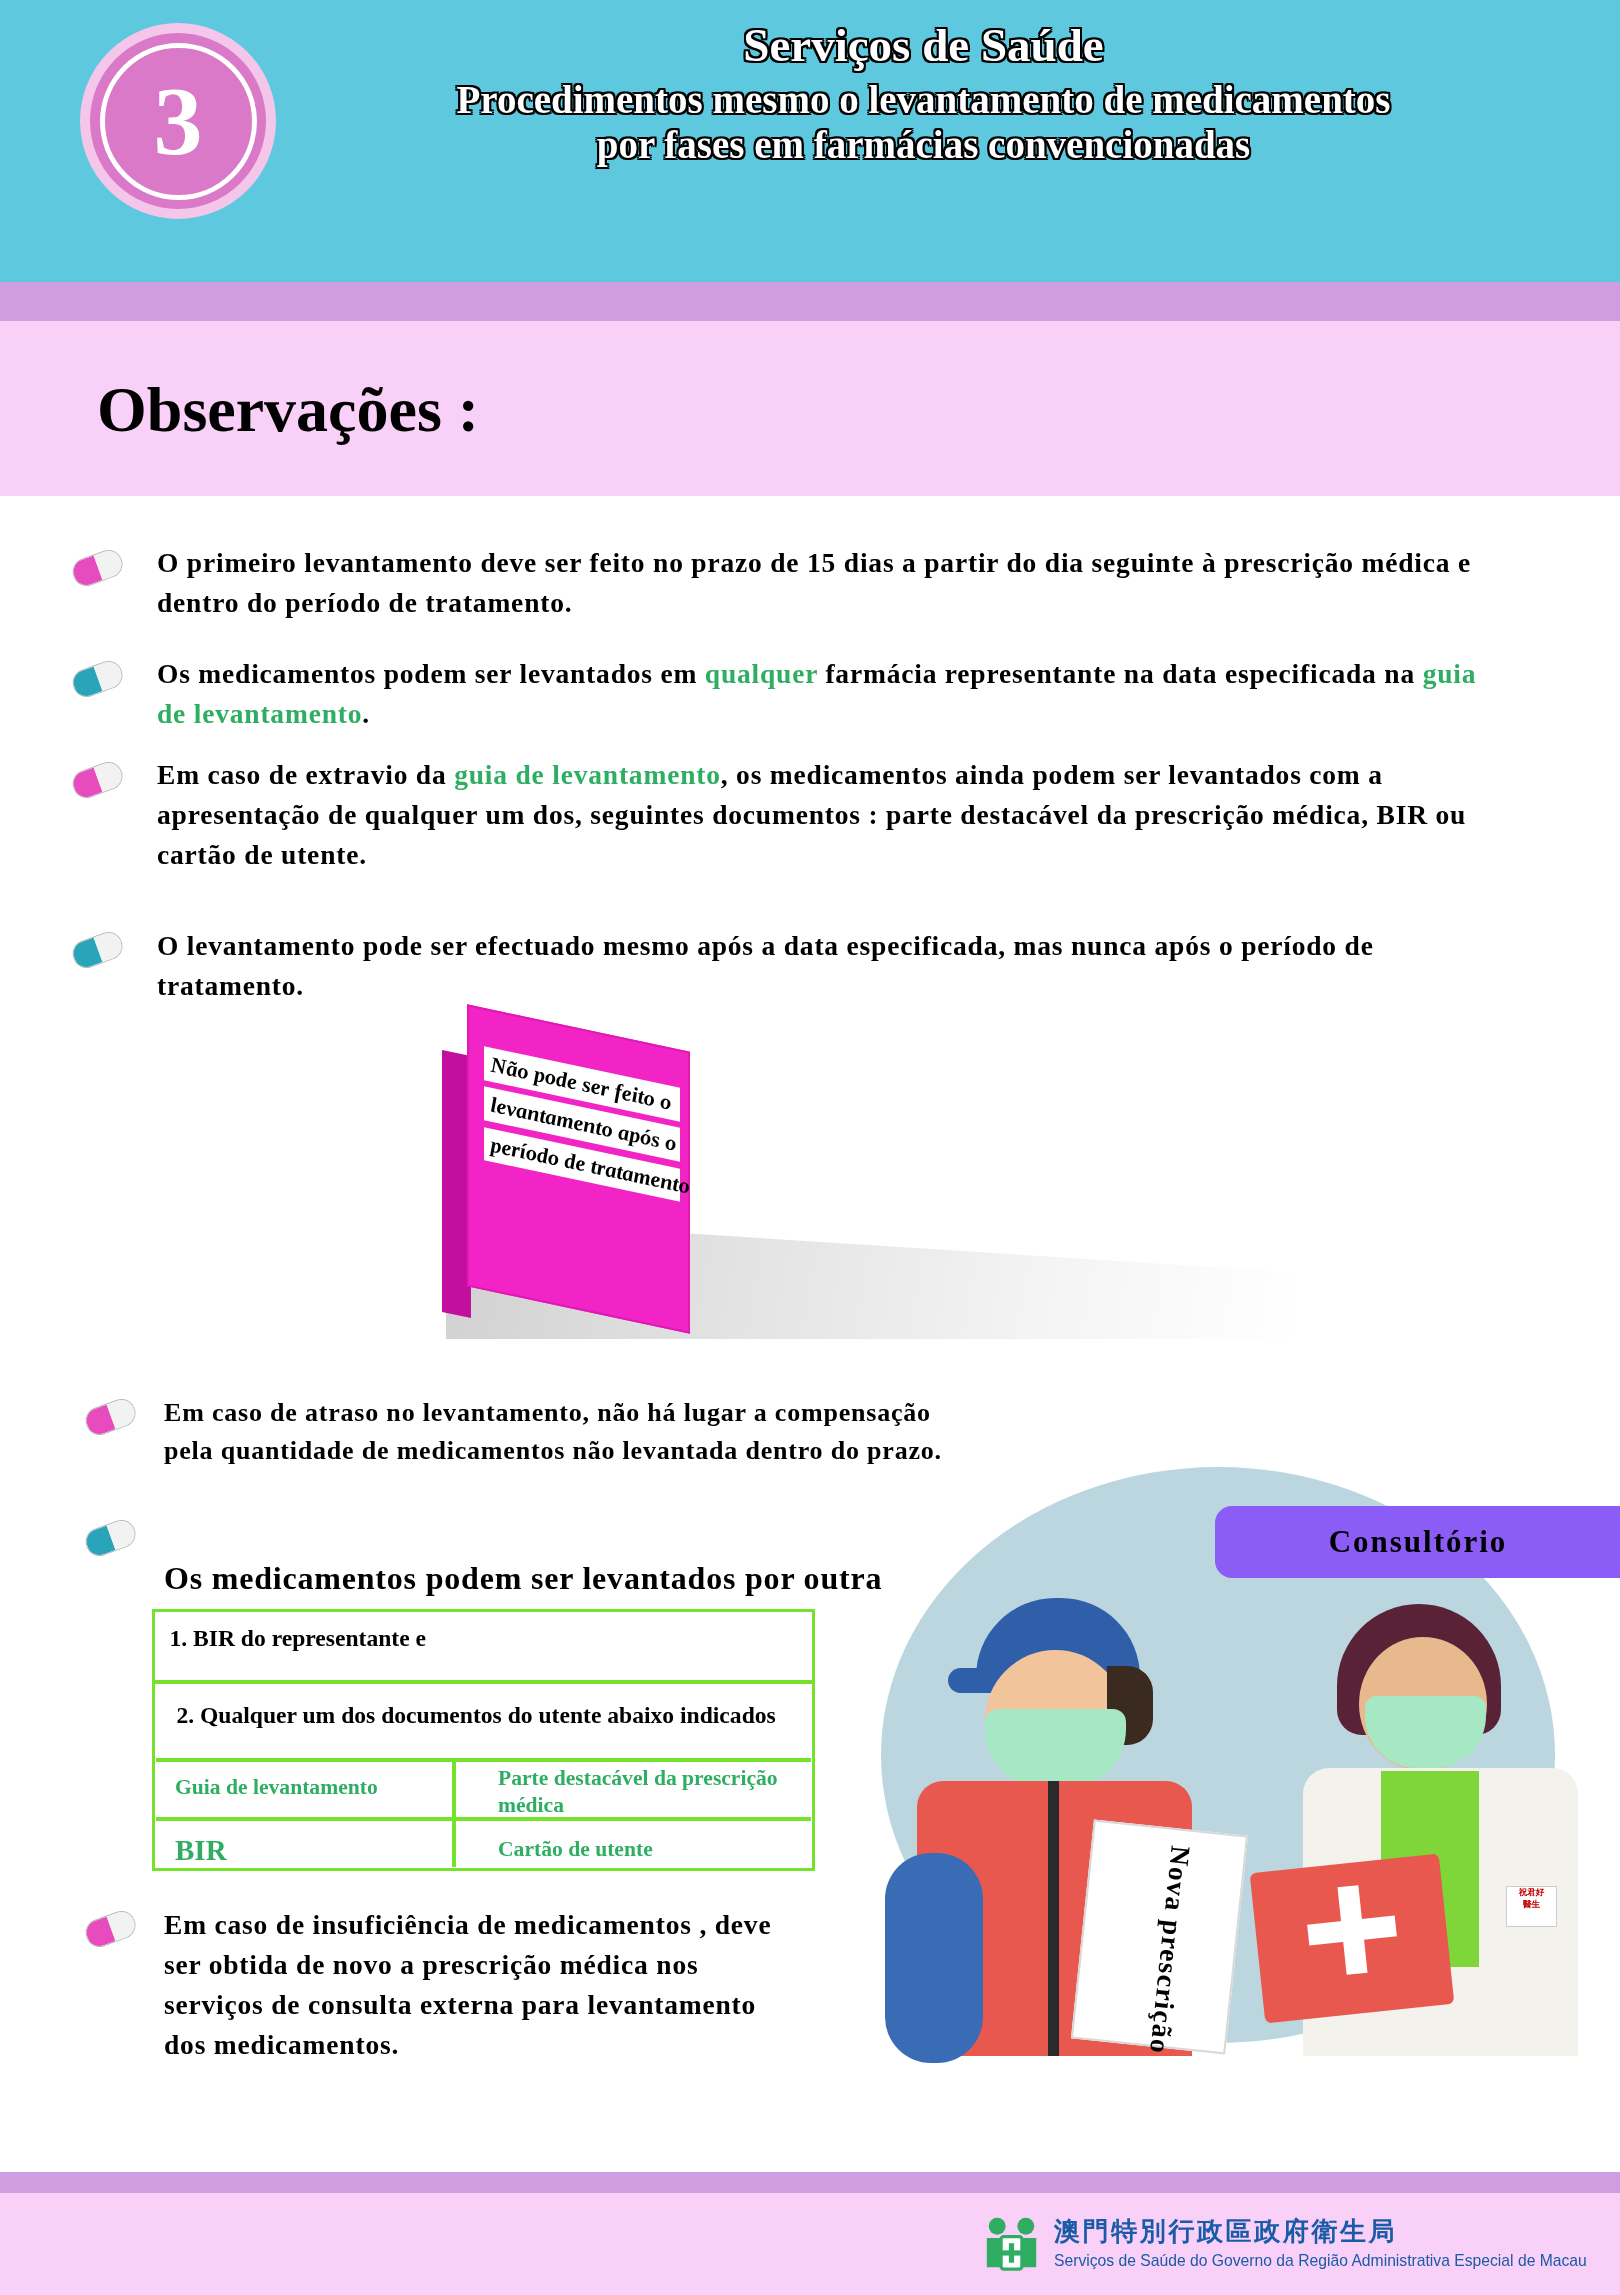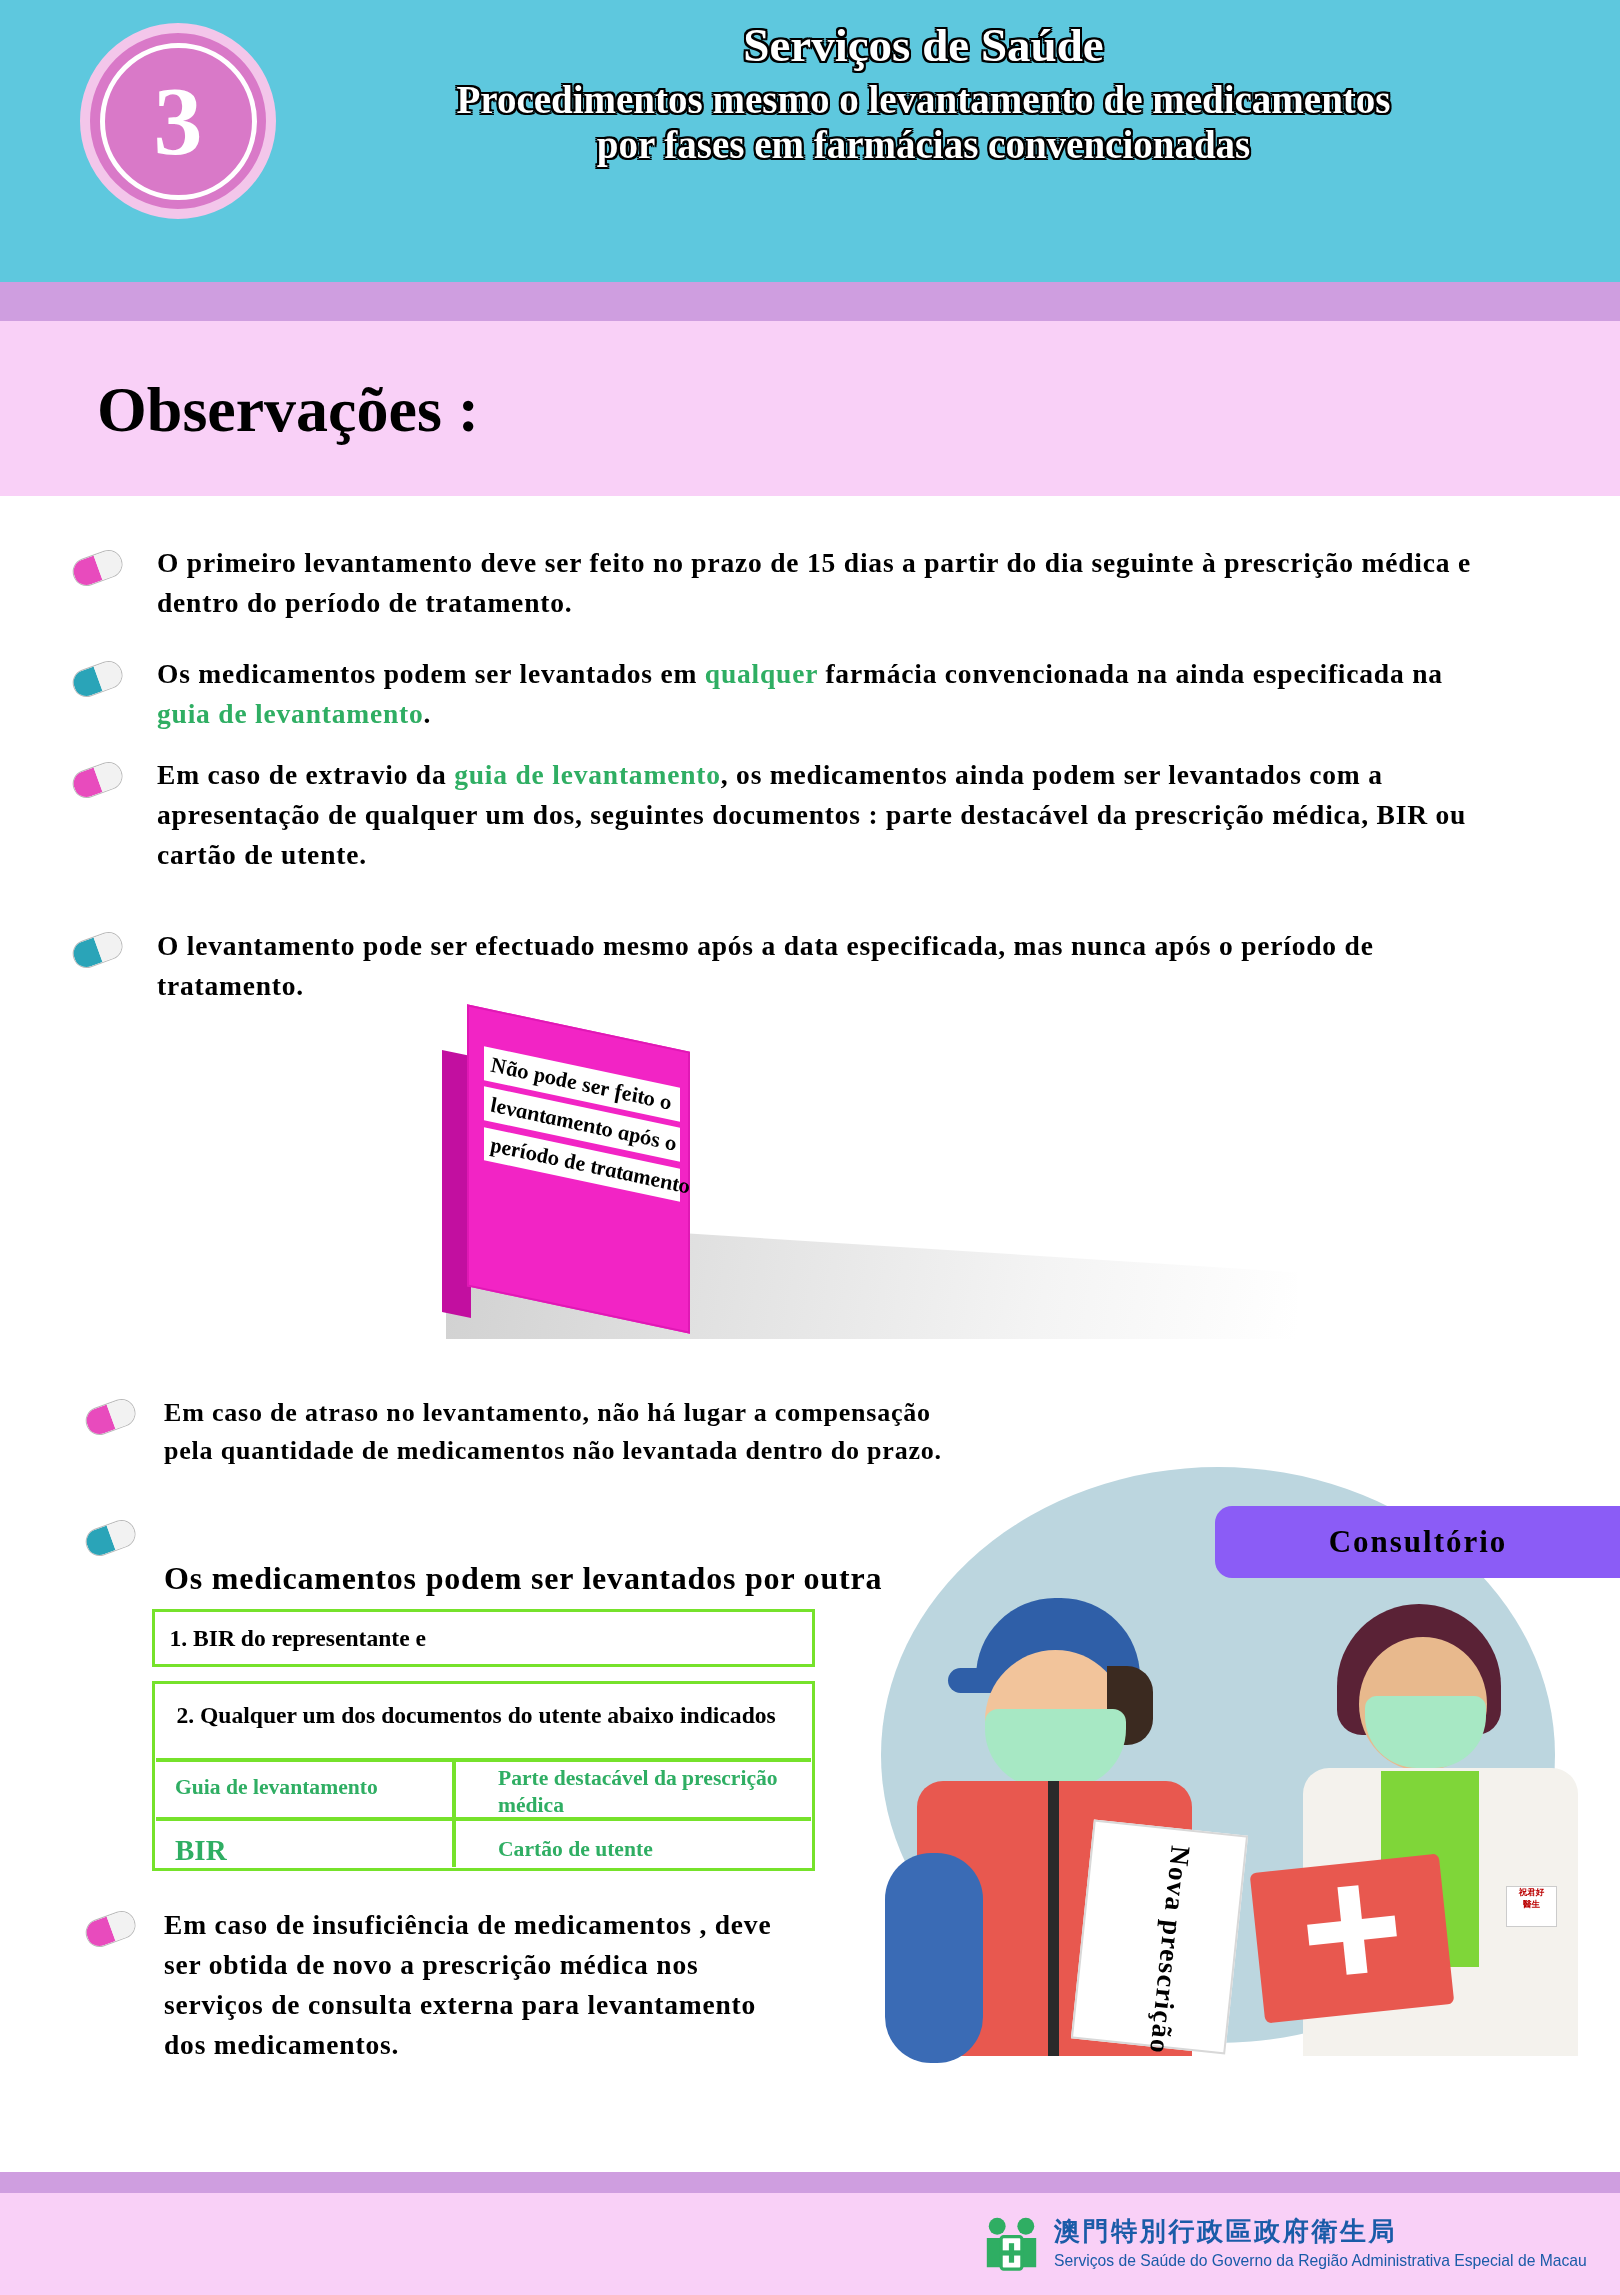--- a/index.html
+++ b/index.html
@@ -206,21 +206,21 @@
   <div class="pill" style="left:72px;top:58px;">
     <div class="half-l" style="background:#e84bbd;"></div>
       <div class="half-r"></div>
   </div>
   <div class="para" style="position:absolute;left:157px;top:47px;width:1342px;">O primeiro levantamento deve ser feito no prazo de 15 dias a partir do dia seguinte à prescrição médica e dentro do período de tratamento.</div>
 
   <div class="pill" style="left:72px;top:169px;">
     <div class="half-l" style="background:#2aa4b8;"></div>
       <div class="half-r"></div>
   </div>
-  <div class="para" style="position:absolute;left:157px;top:158px;width:1342px;"><span>Os medicamentos podem ser levantados em </span><span class="green">qualquer</span><span> farmácia convencionada na ainda especificada na </span><span class="green">guia de levantamento</span><span>.</span></div>
+  <div class="para" style="position:absolute;left:157px;top:158px;width:1342px;"><span>Os medicamentos podem ser levantados em </span><span class="green">qualquer</span><span> farmácia representante na data especificada na </span><span class="green">guia de levantamento</span><span>.</span></div>
 
   <div class="pill" style="left:72px;top:270px;">
     <div class="half-l" style="background:#e84bbd;"></div>
       <div class="half-r"></div>
   </div>
   <div class="para" style="position:absolute;left:157px;top:259px;width:1349px;"><span>Em caso de extravio da </span><span class="green">guia de levantamento</span><span>, os medicamentos ainda podem ser levantados com a apresentação de qualquer um dos, seguintes documentos : parte destacável da prescrição médica, BIR ou cartão de utente.</span></div>
 
   <div class="pill" style="left:72px;top:440px;">
     <div class="half-l" style="background:#2aa4b8;"></div>
       <div class="half-r"></div>
@@ -243,21 +243,21 @@
       <div class="half-r"></div>
   </div>
   <div class="para" style="position:absolute;left:164px;top:898px;width:805px;font-size:26px;">Em caso de atraso no levantamento, não há lugar a compensação pela quantidade de medicamentos não levantada dentro do prazo.</div>
 
   <div class="pill" style="left:85px;top:1028px;">
     <div class="half-l" style="background:#2aa4b8;"></div>
       <div class="half-r"></div>
   </div>
   <div class="para" style="position:absolute;left:164px;top:1059px;width:805px;font-size:32px;">Os medicamentos podem ser levantados por outra pessoa mediante apresentação</div>
 
-  <div class="gbox" style="left:152px;top:1113px;width:663px;height:58px;">
+  <div class="gbox" style="left:152px;top:1113px;width:663px;height:74px;">
     <div class="gbox-text">1. BIR do representante e</div>
   </div>
 
   <div class="gbox" style="left:152px;top:1185px;width:663px;height:190px;"></div>
   <div class="gbox-text" style="position:absolute;left:162px;top:1193px;width:635px;">2. Qualquer um dos documentos do utente abaixo indicados</div>
   <div class="hdiv" style="left:156px;top:1262px;width:655px;"></div>
   <div class="hdiv" style="left:156px;top:1321px;width:655px;"></div>
   <div class="vdiv" style="left:452px;top:1262px;height:109px;"></div>
 
   <div class="gcell" style="left:175px;top:1278px;width:262px;">Guia de levantamento</div>

